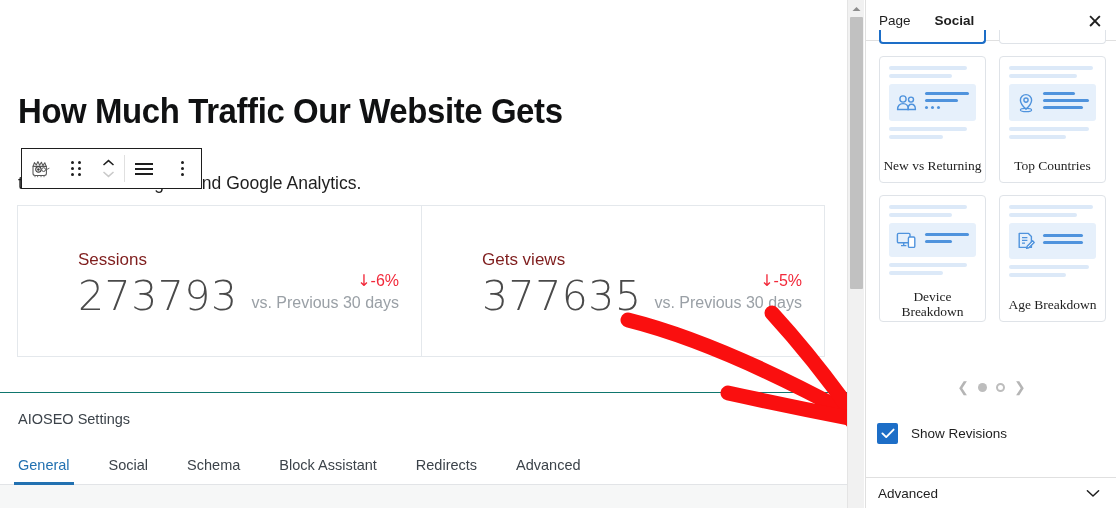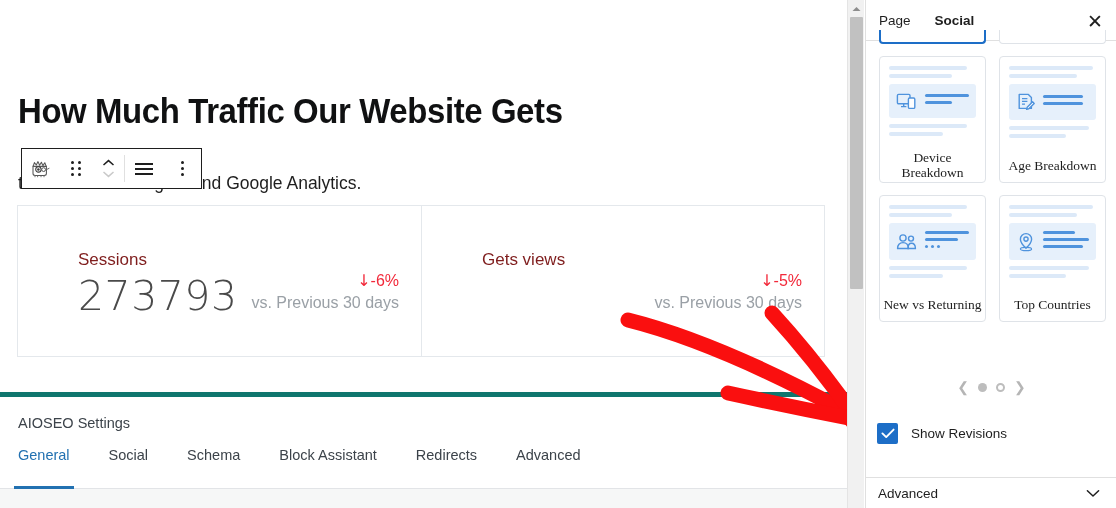--- a/index.html
+++ b/index.html
@@ -73,32 +73,32 @@
     position: absolute; right: 22px; top: 64px;
     text-align: right; line-height: 1.35;
   }
   .stat-delta { font-size: 16px; color: #f2293a; white-space: nowrap; }
   .stat-delta .arrow { font-family: "DejaVu Sans", sans-serif; }
   .stat-vs { font-size: 16px; color: #9aa0a6; white-space: nowrap; }
 
   
   #aioseo-panel {
     position: absolute; left: 0; top: 392px; width: 847px; height: 116px;
-    background: #fff; border-top: 5px solid #0f766e;
+    background: #fff; border-top: 1px solid #0f766e;
   }
   #aioseo-title {
     position: absolute; left: 18px; top: 18px;
     font-size: 14.5px; color: #3c434a;
   }
   #aioseo-tabs {
     position: absolute; left: 0; top: 50px; width: 847px; height: 42px;
     border-bottom: 1px solid #e2e4e7; display: flex; align-items: flex-end;
   }
   .aioseo-tab {
-    position: relative; padding: 0 0 25px 0; margin-right: 39px;
+    position: relative; padding: 0 0 11px 0; margin-right: 39px;
     font-size: 14.5px; color: #3c434a; cursor: pointer; white-space: nowrap;
   }
   .aioseo-tab:first-child { margin-left: 18px; }
   .aioseo-tab.active { color: #2271b1; }
   .aioseo-tab.active::after {
     content: ""; position: absolute; left: -4px; right: -4px; bottom: -1px;
     height: 3px; background: #2271b1;
   }
   #aioseo-body {
     position: absolute; left: 0; top: 92px; width: 847px; height: 24px;
@@ -273,20 +273,21 @@
       <div class="stat-card">
         <div class="stat-label">Sessions</div>
         <div class="stat-value">273793</div>
         <div class="stat-compare">
           <div class="stat-delta"><span class="arrow">↓</span><span>-6%</span></div>
           <div class="stat-vs">vs. Previous 30 days</div>
         </div>
       </div>
       <div class="stat-card">
         <div class="stat-label">Gets views</div>
+        <div class="stat-value">377635</div>
         <div class="stat-compare">
           <div class="stat-delta"><span class="arrow">↓</span><span>-5%</span></div>
           <div class="stat-vs">vs. Previous 30 days</div>
         </div>
       </div>
     </div>
 
     <div id="aioseo-panel">
       <div id="aioseo-title">AIOSEO Settings</div>
       <div id="aioseo-tabs">
@@ -323,66 +324,20 @@
       <div class="side-tab">Page</div>
       <div class="side-tab active">Social</div>
       <div id="sidebar-close">✕</div>
     </div>
 
     <div id="template-grid">
 
       <div class="tpl-row">
         <div class="tpl-card selected tpl-cut" style="height:14px; border-radius:0 0 4px 4px; border-top:none;"></div>
         <div class="tpl-card tpl-cut" style="height:14px; border-radius:0 0 4px 4px; border-top:none;"></div>
-      </div>
-
-      <div class="tpl-row">
-
-        <div class="tpl-card">
-          <div class="tpl-thumb">
-            <div class="sk-line" style="width:90%;"></div>
-            <div class="sk-line" style="width:72%;"></div>
-            <div class="sk-box">
-              <svg width="22" height="18" viewBox="0 0 22 18">
-                <rect x="1.4" y="2.4" width="12.6" height="9.4" rx="1.2" fill="none" stroke="#4f93dd" stroke-width="1.4"></rect>
-                <path d="M5 14.6 L10.4 14.6" stroke="#4f93dd" stroke-width="1.4"></path>
-                <path d="M7.7 11.8 L7.7 14.6" stroke="#4f93dd" stroke-width="1.4"></path>
-                <rect x="12.4" y="6.0" width="6.4" height="10.4" rx="1.2" fill="#fff" stroke="#4f93dd" stroke-width="1.4"></rect>
-              </svg>
-              <div class="sk-box-lines">
-                <div class="l" style="width:100%;"></div>
-                <div class="l" style="width:62%;"></div>
-              </div>
-            </div>
-            <div class="sk-line" style="width:90%;"></div>
-            <div class="sk-line" style="width:62%;"></div>
-          </div>
-          <div class="tpl-name">Device Breakdown</div>
-        </div>
-
-        <div class="tpl-card">
-          <div class="tpl-thumb">
-            <div class="sk-line" style="width:96%;"></div>
-            <div class="sk-line" style="width:78%;"></div>
-            <div class="sk-box">
-              <svg width="20" height="20" viewBox="0 0 20 20">
-                <path d="M3.2 2.4 L12.4 2.4 L15.4 5.4 L15.4 16.4 L3.2 16.4 Z" fill="none" stroke="#4f93dd" stroke-width="1.4" stroke-linejoin="round"></path>
-                <path d="M6 6.6 L11.4 6.6 M6 9.4 L11.4 9.4 M6 12.2 L9 12.2" stroke="#4f93dd" stroke-width="1.3"></path>
-                <path d="M16.6 9.8 L18.2 11.4 L12.8 16.8 L10.6 17.4 L11.2 15.2 Z" fill="#fff" stroke="#4f93dd" stroke-width="1.4" stroke-linejoin="round"></path>
-              </svg>
-              <div class="sk-box-lines">
-                <div class="l" style="width:88%;"></div>
-                <div class="l" style="width:88%;"></div>
-              </div>
-            </div>
-            <div class="sk-line" style="width:92%;"></div>
-            <div class="sk-line" style="width:66%;"></div>
-          </div>
-          <div class="tpl-name">Age Breakdown</div>
-        </div>
       </div>
 
       <div class="tpl-row">
 
         <div class="tpl-card">
           <div class="tpl-thumb">
             <div class="sk-line" style="width:90%;"></div>
             <div class="sk-line" style="width:72%;"></div>
             <div class="sk-box">
               <svg width="22" height="18" viewBox="0 0 22 18">
@@ -422,20 +377,66 @@
                 <div class="l" style="width:100%;"></div>
                 <div class="l" style="width:88%;"></div>
               </div>
             </div>
             <div class="sk-line" style="width:92%;"></div>
             <div class="sk-line" style="width:66%;"></div>
           </div>
           <div class="tpl-name">Top Countries</div>
         </div>
       </div>
+
+      <div class="tpl-row">
+
+        <div class="tpl-card">
+          <div class="tpl-thumb">
+            <div class="sk-line" style="width:90%;"></div>
+            <div class="sk-line" style="width:72%;"></div>
+            <div class="sk-box">
+              <svg width="22" height="18" viewBox="0 0 22 18">
+                <rect x="1.4" y="2.4" width="12.6" height="9.4" rx="1.2" fill="none" stroke="#4f93dd" stroke-width="1.4"></rect>
+                <path d="M5 14.6 L10.4 14.6" stroke="#4f93dd" stroke-width="1.4"></path>
+                <path d="M7.7 11.8 L7.7 14.6" stroke="#4f93dd" stroke-width="1.4"></path>
+                <rect x="12.4" y="6.0" width="6.4" height="10.4" rx="1.2" fill="#fff" stroke="#4f93dd" stroke-width="1.4"></rect>
+              </svg>
+              <div class="sk-box-lines">
+                <div class="l" style="width:100%;"></div>
+                <div class="l" style="width:62%;"></div>
+              </div>
+            </div>
+            <div class="sk-line" style="width:90%;"></div>
+            <div class="sk-line" style="width:62%;"></div>
+          </div>
+          <div class="tpl-name">Device Breakdown</div>
+        </div>
+
+        <div class="tpl-card">
+          <div class="tpl-thumb">
+            <div class="sk-line" style="width:96%;"></div>
+            <div class="sk-line" style="width:78%;"></div>
+            <div class="sk-box">
+              <svg width="20" height="20" viewBox="0 0 20 20">
+                <path d="M3.2 2.4 L12.4 2.4 L15.4 5.4 L15.4 16.4 L3.2 16.4 Z" fill="none" stroke="#4f93dd" stroke-width="1.4" stroke-linejoin="round"></path>
+                <path d="M6 6.6 L11.4 6.6 M6 9.4 L11.4 9.4 M6 12.2 L9 12.2" stroke="#4f93dd" stroke-width="1.3"></path>
+                <path d="M16.6 9.8 L18.2 11.4 L12.8 16.8 L10.6 17.4 L11.2 15.2 Z" fill="#fff" stroke="#4f93dd" stroke-width="1.4" stroke-linejoin="round"></path>
+              </svg>
+              <div class="sk-box-lines">
+                <div class="l" style="width:88%;"></div>
+                <div class="l" style="width:88%;"></div>
+              </div>
+            </div>
+            <div class="sk-line" style="width:92%;"></div>
+            <div class="sk-line" style="width:66%;"></div>
+          </div>
+          <div class="tpl-name">Age Breakdown</div>
+        </div>
+      </div>
     </div>
 
     <div id="pager">
       <span class="pg-chevron">❮</span>
       <span class="pg-dot active"></span>
       <span class="pg-dot inactive"></span>
       <span class="pg-chevron">❯</span>
     </div>
   </div>
 

